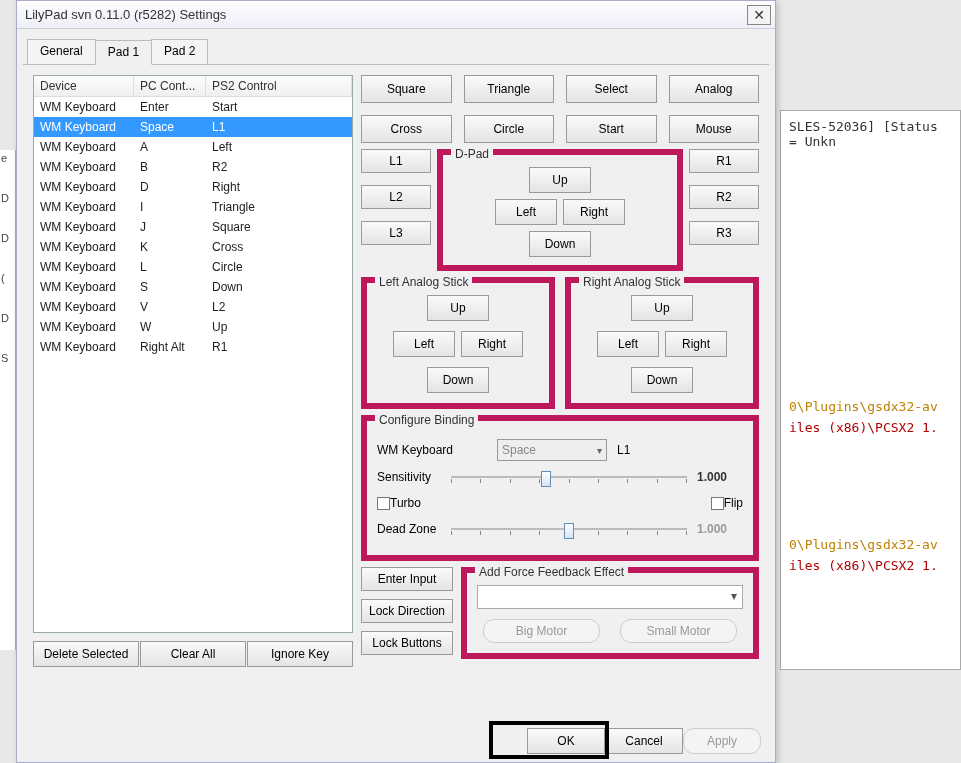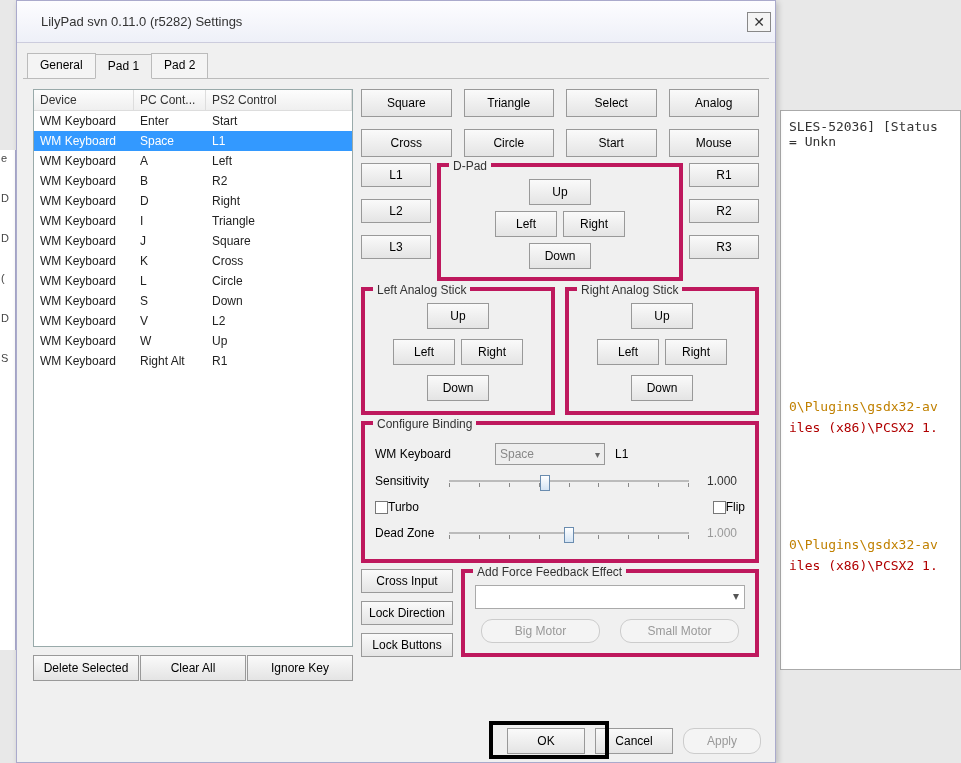--- a/index.html
+++ b/index.html
@@ -32,26 +32,26 @@
   position: absolute;
   left: 16px;
   top: 0;
   width: 760px;
   height: 763px;
   background: #f0f0f0;
   border: 1px solid #aac;
   box-shadow: 2px 2px 6px rgba(0,0,0,0.2);
 }
 .titlebar {
-  height: 42px;
+  height: 28px;
   background: linear-gradient(#fdfdff,#eef0f8);
   border-bottom: 1px solid #ccd;
   display: flex;
   align-items: center;
-  padding: 0 4px 0 24px;
+  padding: 0 4px 0 8px;
   color: #333;
   font-size: 13px;
 }
 .titlebar .spacer { flex: 1; }
 .close-btn {
   width: 24px; height: 20px;
   font-family: Arial;
   font-size: 14px;
   text-align: center;
   line-height: 18px;
@@ -107,21 +107,21 @@
   border: 1px solid #999;
   padding: 4px 6px;
   font-size: 12px;
   text-align:center;
   cursor:pointer;
   min-height:24px;
   display:flex; align-items:center; justify-content:center;
 }
 .btn.disabled { color:#999; border-color:#ccc; background:#f4f4f4; cursor:default;border-radius:11px;}
 .group {
-  border: 4px solid #be185d;
+  border: 6px solid #be185d;
   padding: 12px 10px 10px;
   position: relative;
 }
 .group > .legend {
   position:absolute;
   top:-8px; left:8px;
   background:#f0f0f0;
   padding: 0 4px;
   font-size:12px;
   color:#333;
@@ -143,29 +143,29 @@
 .configgrp .row { display:flex; align-items:center; gap:10px; margin:6px 0;}
 .combo { border:1px solid #999; background:#eee; color:#888; height:22px; width:110px; display:flex; align-items:center; padding:0 4px; position:relative;}
 .combo::after { content:"▾"; position:absolute; right:4px; color:#666; font-size:10px;}
 .slider { flex:1; height:20px; position:relative; }
 .slider .track { position:absolute; top:9px; left:0; right:0; height:2px; background:#bbb;}
 .slider .ticks { position:absolute; top:12px; left:0; right:0; display:flex; justify-content:space-between;}
 .slider .ticks span{ width:1px; height:4px; background:#888;}
 .slider .thumb { position:absolute; top:4px; width:10px; height:16px; background:linear-gradient(#fff,#d4e4f4); border:1px solid #6a8caf;}
 .checkbox { display:flex; align-items:center; }
 .checkbox .box{ width:13px; height:13px; border:1px solid #777; background:#fff;}
-.val { width:46px; text-align:center; color:#333;}
+.val { width:46px; text-align:left; color:#333;font-weight:bold;}
 .val.disabled{color:#999;}
 .bottom-cluster { display:flex; gap:8px; }
 .bottom-left { display:flex; flex-direction:column; gap:8px; width:92px;}
 .ffgroup { flex:1; }
 .ffcombo { border:1px solid #aaa; background:#fff; height:24px; position:relative; margin-bottom:10px;}
 .ffcombo::after{content:"▾"; position:absolute; right:5px; top:3px; color:#555;}
 .ffbtns { display:flex; gap:20px; padding: 0 6px;}
-.footer-btns { position:absolute; bottom:8px; right:14px; display:flex; gap:10px;}
+.footer-btns { position:absolute; bottom:8px; right:14px; display:flex; gap:0;}
 .footer-btns .btn{ width:78px; height:26px;}
 .ok-highlight { position:absolute; bottom:3px; left:472px; width:120px; height:38px; border:4px solid #000; pointer-events:none;}
 .left-bottom-btns{display:flex; gap:1px;}
 .left-bottom-btns .btn{flex:1; height:26px;}
 .sidebar-fragment{
   position:absolute; left:0; top:150px; width:16px; height:500px;
   background:#fff; border-right:1px solid #aac;
   font-size:11px; color:#444; overflow:hidden;
 }
 .sidebar-fragment div{height:40px; padding:2px 1px;}
@@ -406,21 +406,21 @@
                 <span></span>
               </div>
             <div class="thumb" style="left:48%"></div>
           </div>
           <span class="val disabled">1.000</span>
         </div>
       </div>
 
       <div class="bottom-cluster">
         <div class="bottom-left">
-          <div class="btn">Cross Input</div>
+          <div class="btn">Enter Input</div>
           <div class="btn">Lock Direction</div>
           <div class="btn">Lock Buttons</div>
         </div>
         <div class="group ffgroup">
           <span class="legend">Add Force Feedback Effect</span>
           <div class="ffcombo"></div>
           <div class="ffbtns">
             <div class="btn disabled" style="flex:1">Big Motor</div>
             <div class="btn disabled" style="flex:1">Small Motor</div>
           </div>

